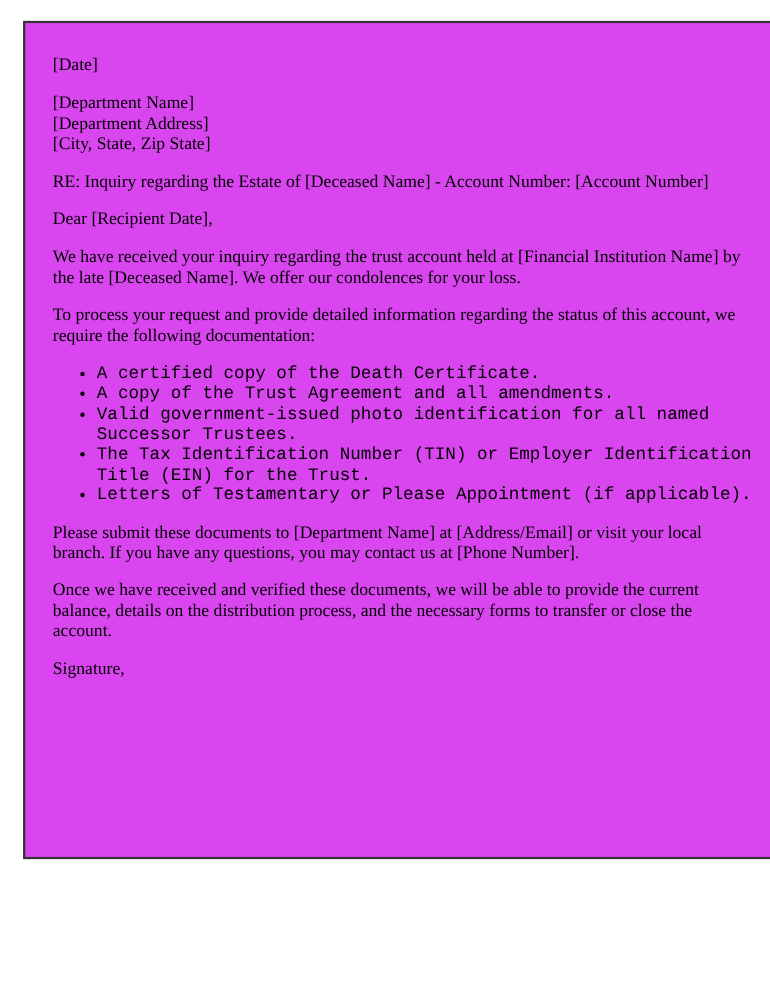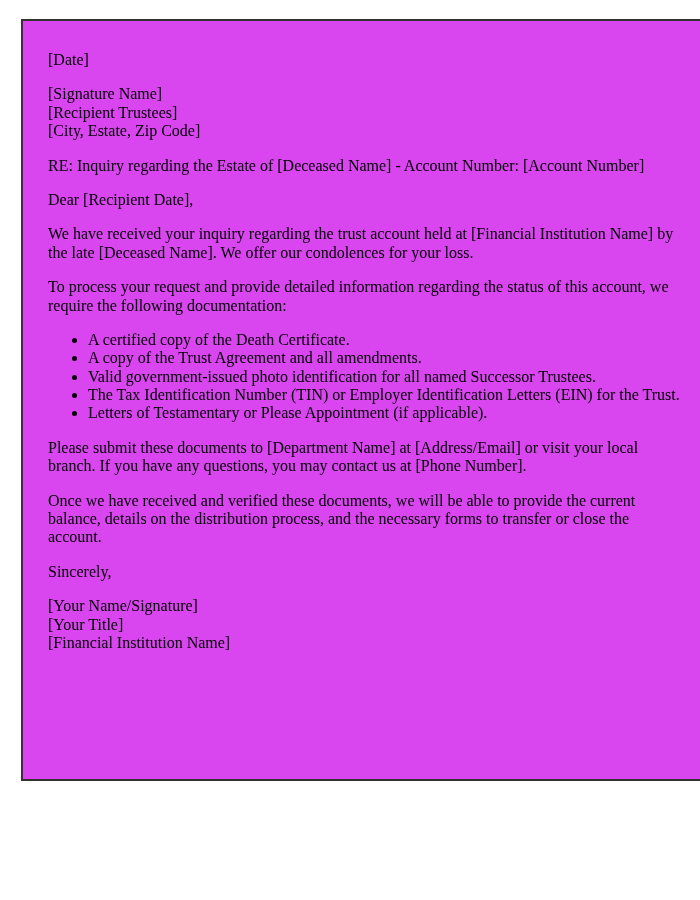--- a/index.html
+++ b/index.html
@@ -38,56 +38,52 @@
     display: block;
   }
   ul.requirements {
     margin: 16px 0;
     padding-left: 40px;
     list-style-type: disc;
   }
   ul.requirements li {
     margin: 0;
     padding: 0;
+    font-family: Liberation Mono, monospace;
   }
 </style>
 </head>
 <body>
 
 <div class="letter">
 
   <p>[Date]</p>
 
   <p>
-    <span class="block-line">[Signature Name]</span>
-    <span class="block-line">[Recipient Trustees]</span>
-    <span class="block-line">[City, Estate, Zip Code]</span>
+    <span class="block-line">[Department Name]</span>
+    <span class="block-line">[Department Address]</span>
+    <span class="block-line">[City, State, Zip State]</span>
   </p>
 
   <p class="subject">RE: Inquiry regarding the Estate of [Deceased Name] - Account Number: [Account Number]</p>
 
   <p>Dear [Recipient Date],</p>
 
   <p>We have received your inquiry regarding the trust account held at [Financial Institution Name] by the late [Deceased Name]. We offer our condolences for your loss.</p>
 
   <p>To process your request and provide detailed information regarding the status of this account, we require the following documentation:</p>
 
   <ul class="requirements">
     <li>A certified copy of the Death Certificate.</li>
     <li>A copy of the Trust Agreement and all amendments.</li>
     <li>Valid government-issued photo identification for all named Successor Trustees.</li>
-    <li>The Tax Identification Number (TIN) or Employer Identification Letters (EIN) for the Trust.</li>
+    <li>The Tax Identification Number (TIN) or Employer Identification Title (EIN) for the Trust.</li>
     <li>Letters of Testamentary or Please Appointment (if applicable).</li>
   </ul>
 
   <p>Please submit these documents to [Department Name] at [Address/Email] or visit your local branch. If you have any questions, you may contact us at [Phone Number].</p>
 
   <p>Once we have received and verified these documents, we will be able to provide the current balance, details on the distribution process, and the necessary forms to transfer or close the account.</p>
 
-  <p>Sincerely,</p>
+  <p>Signature,</p>
 
-  <p>
-    <span class="block-line">[Your Name/Signature]</span>
-    <span class="block-line">[Your Title]</span>
-    <span class="block-line">[Financial Institution Name]</span>
-  </p>
 
 </div>
 
 </body></html>

